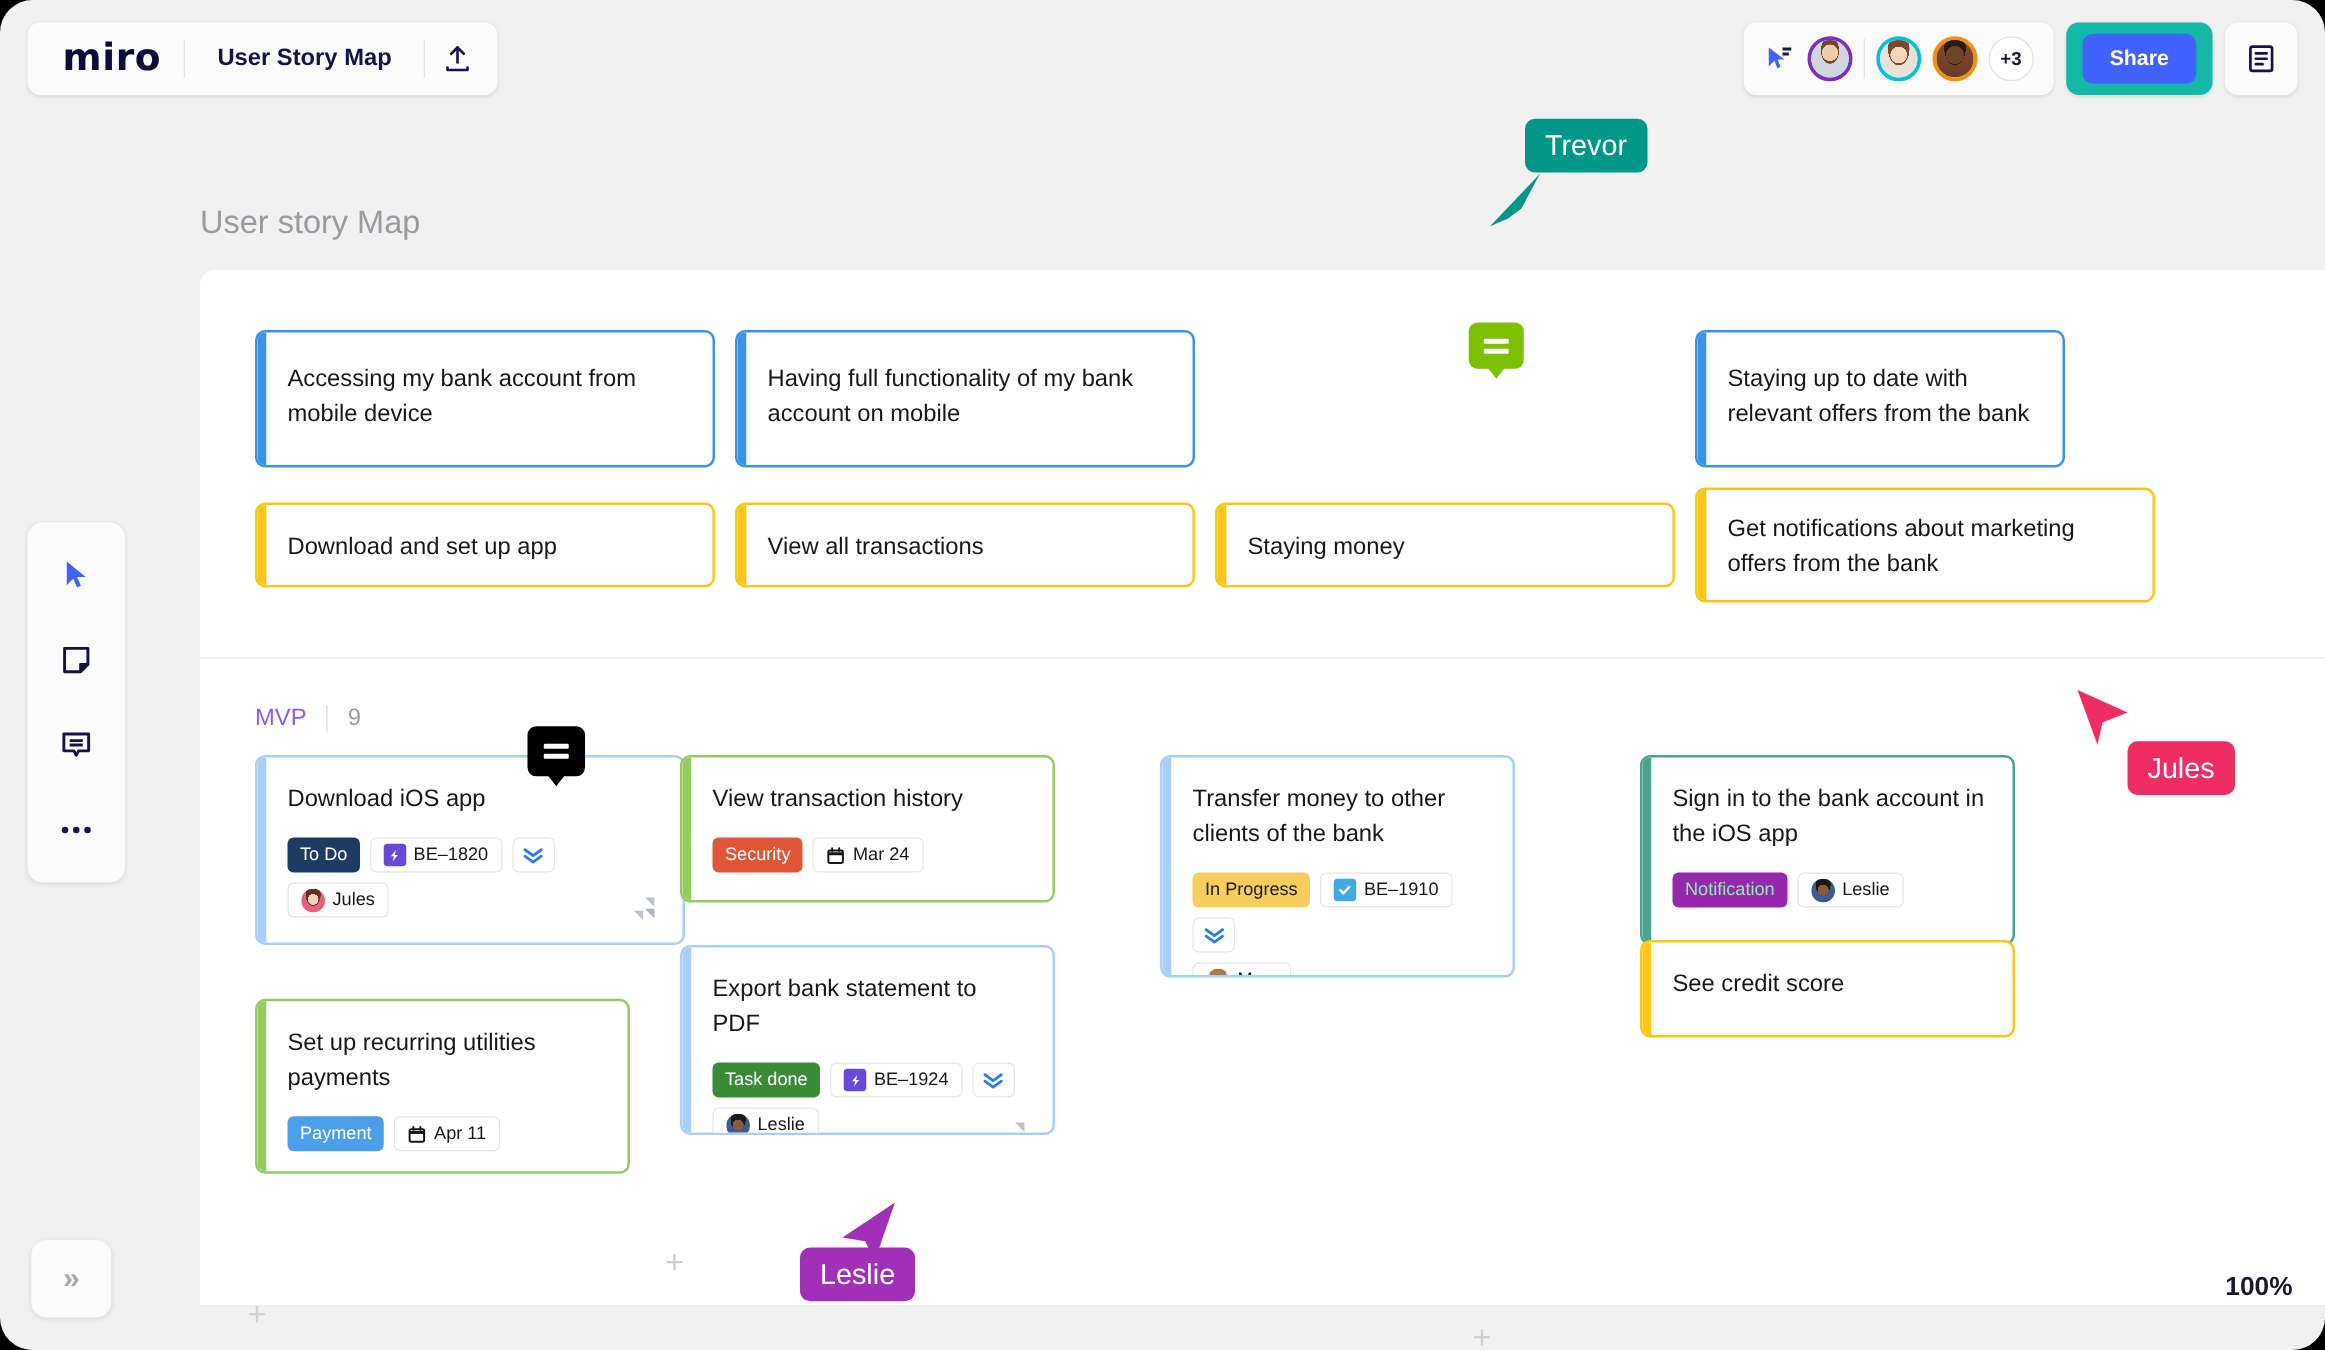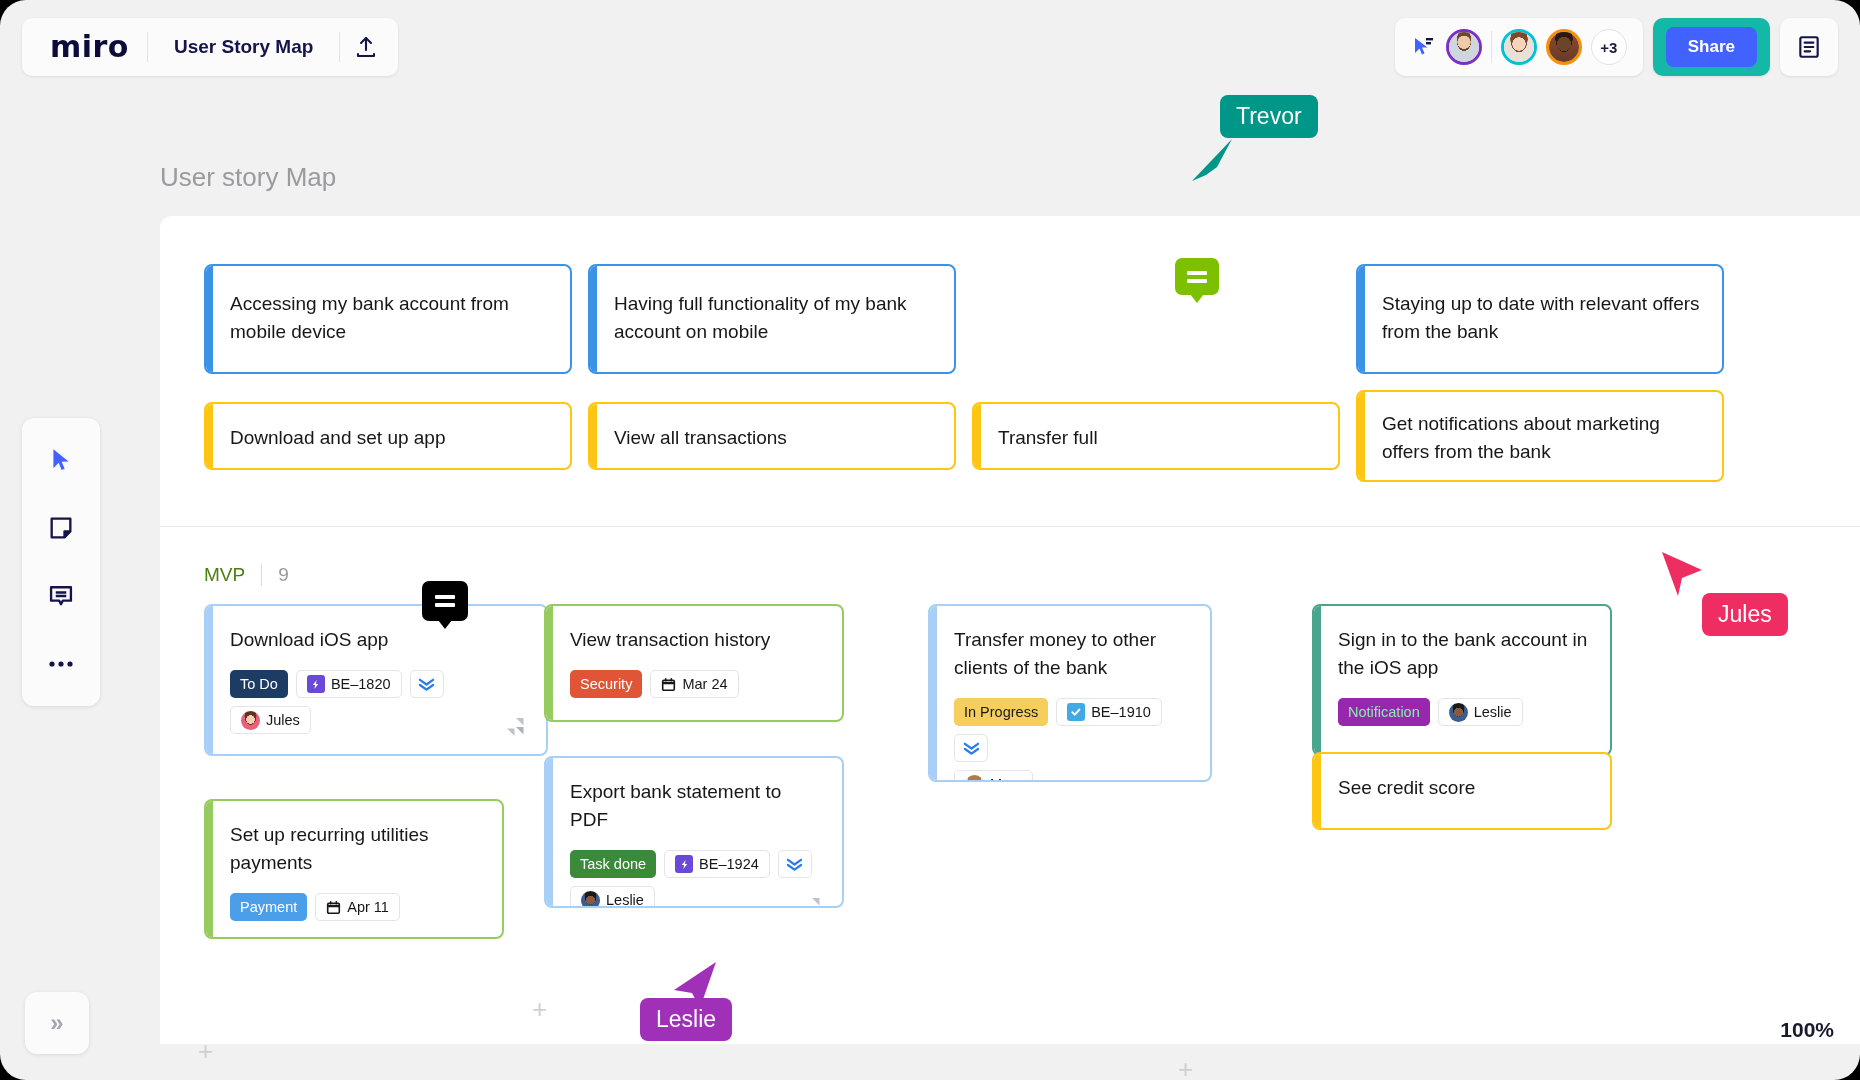--- a/index.html
+++ b/index.html
@@ -185,21 +185,21 @@
   
   .plus-handle {
     position: absolute; color: #cfcfd4; font-size: 26px;
     font-weight: 300; line-height: 1; user-select: none; cursor: pointer;
   }
 
   
   .mvp-head {
     position: absolute; display: flex; align-items: center; gap: 16px;
   }
-  .mvp-name { font-size: 19px; color: #4d7c0f; }
+  .mvp-name { font-size: 19px; color: #8b5cf6; }
   .mvp-div { width: 1px; height: 22px; background: #dcdce0; }
   .mvp-count { font-size: 19px; color: #9a9a9f; }
 
   
   .cursor-wrap { position: absolute; }
   .cursor-label {
     position: absolute; border-radius: 8px; color: #fff;
     font-size: 23px; font-weight: 400; padding: 8px 16px;
     white-space: nowrap;
   }
@@ -313,21 +313,21 @@
       </div>
     </div>
 
     <div class="card" style="left:428px; top:48px; width:368px; height:110px; border:2px solid #3b93e8;">
       <span class="lbar" style="background:#3b93e8;"></span>
       <div class="card-inner" style="padding-top:24px;">
         <div class="card-title">Having full functionality of my bank account on mobile</div>
       </div>
     </div>
 
-    <div class="card" style="left:1196px; top:48px; width:368px; height:110px; border:2px solid #3b93e8;">
+    <div class="card" style="left:1196px; top:48px; width:296px; height:110px; border:2px solid #3b93e8;">
       <span class="lbar" style="background:#3b93e8;"></span>
       <div class="card-inner" style="padding-top:24px;">
         <div class="card-title">Staying up to date with relevant offers from the bank</div>
       </div>
     </div>
 
     <div class="cbubble" style="left:1015px; top:42px; background:#7cc000; color:#7cc000;">
       <span class="cbar"></span>
       <span class="cbar"></span>
     </div>
@@ -342,21 +342,21 @@
     <div class="card" style="left:428px; top:186px; width:368px; height:68px; border:2px solid #fcc612;">
       <span class="lbar" style="background:#fcc612;"></span>
       <div class="card-inner" style="padding-top:20px;">
         <div class="card-title">View all transactions</div>
       </div>
     </div>
 
     <div class="card" style="left:812px; top:186px; width:368px; height:68px; border:2px solid #fcc612;">
       <span class="lbar" style="background:#fcc612;"></span>
       <div class="card-inner" style="padding-top:20px;">
-        <div class="card-title">Transfer full</div>
+        <div class="card-title">Staying money</div>
       </div>
     </div>
 
     <div class="card" style="left:1196px; top:174px; width:368px; height:92px; border:2px solid #fcc612;">
       <span class="lbar" style="background:#fcc612;"></span>
       <div class="card-inner" style="padding-top:18px;">
         <div class="card-title">Get notifications about marketing offers from the bank</div>
       </div>
     </div>
 

